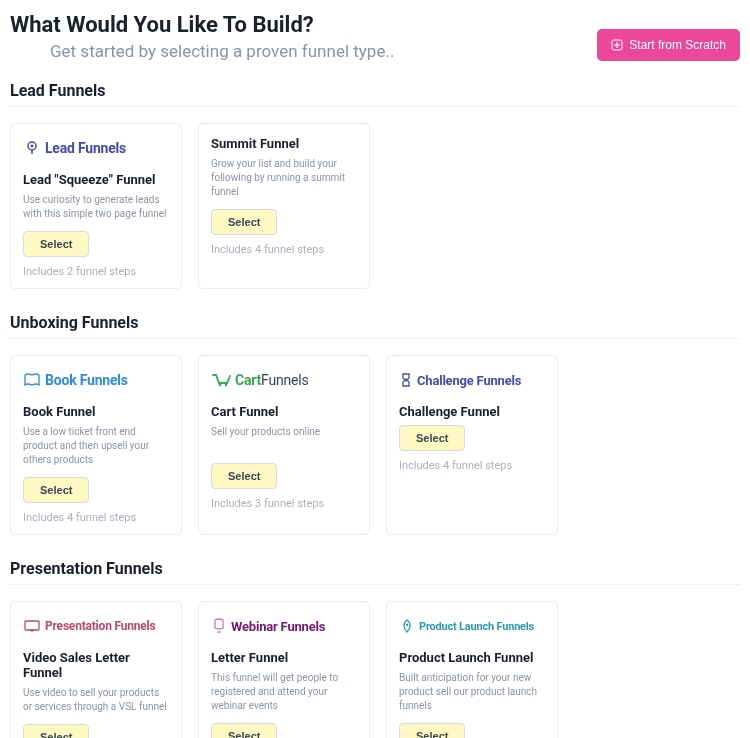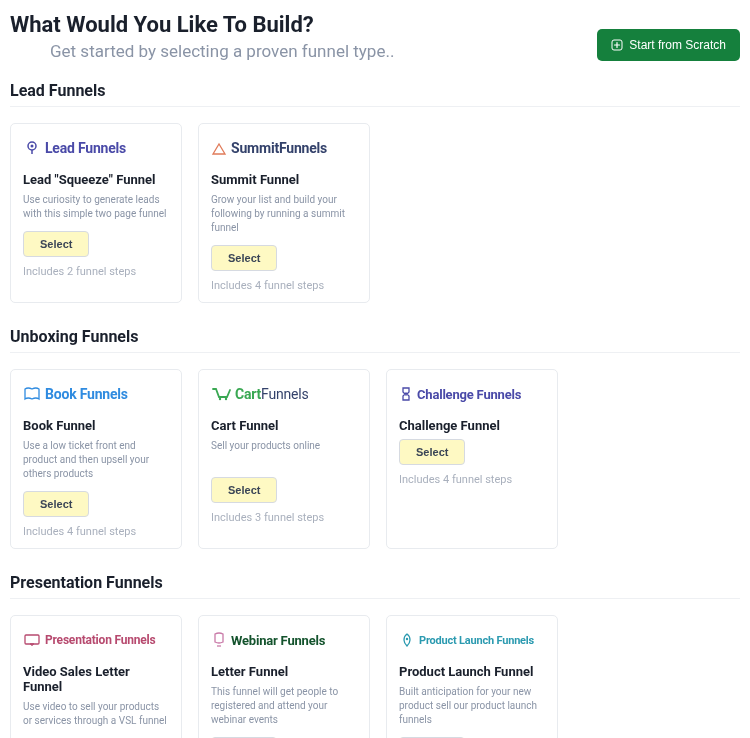--- a/index.html
+++ b/index.html
@@ -21,21 +21,21 @@
     font-weight: 700;
     color: #1a202c;
   }
   .page-subtitle {
     font-size: 17px;
     color: #8a94a6;
     margin-top: 4px;
     margin-left: 40px;
   }
   .btn-scratch {
-    background: #15803d;
+    background: #ec4899;
     color: #fff;
     border: none;
     border-radius: 5px;
     padding: 9px 14px;
     font-size: 12px;
     font-weight: 500;
     display: flex;
     align-items: center;
     gap: 6px;
     cursor: pointer;
@@ -144,26 +144,20 @@
         </svg>
       <span class="logo-text" style="color:#4a4aa8">Lead Funnels</span>
     </div>
     <div class="card-name">Lead "Squeeze" Funnel</div>
     <div class="card-desc">Use curiosity to generate leads with this simple two page funnel</div>
     <button class="btn-select">Select</button>
     <div class="card-meta">Includes 2 funnel steps</div>
   </div>
 
   <div class="card">
-    <div class="card-logo">
-      <svg class="logo-icon" width="16" height="16" viewBox="0 0 16 16">
-          <path d="M2 14 L8 4 L14 14 Z" fill="none" stroke="#e07b5a" stroke-width="1.3"></path>
-        </svg>
-      <span class="logo-text" style="color:#34426b">SummitFunnels</span>
-    </div>
     <div class="card-name">Summit Funnel</div>
     <div class="card-desc">Grow your list and build your following by running a summit funnel</div>
     <button class="btn-select">Select</button>
     <div class="card-meta">Includes 4 funnel steps</div>
   </div>
 
 </div>
 
 <h2 class="section-title">Unboxing Funnels</h2>
 <hr class="section-divider">
@@ -230,21 +224,21 @@
     <button class="btn-select">Select</button>
     
   </div>
 
   <div class="card">
     <div class="card-logo">
       <svg class="logo-icon" width="16" height="16" viewBox="0 0 16 16">
           <path d="M4 2 Q8 0 12 2 L12 10 Q8 12 4 10 Z" fill="none" stroke="#c97aa8" stroke-width="1.3"></path>
           <path d="M6 14 H10" stroke="#c97aa8" stroke-width="1.3"></path>
         </svg>
-      <span class="logo-text" style="color:#14532d;font-size:13px">Webinar Funnels</span>
+      <span class="logo-text" style="color:#701a75;font-size:13px">Webinar Funnels</span>
     </div>
     <div class="card-name">Letter Funnel</div>
     <div class="card-desc">This funnel will get people to registered and attend your webinar events</div>
     <button class="btn-select">Select</button>
     
   </div>
 
   <div class="card">
     <div class="card-logo">
       <svg class="logo-icon" width="16" height="16" viewBox="0 0 16 16">

